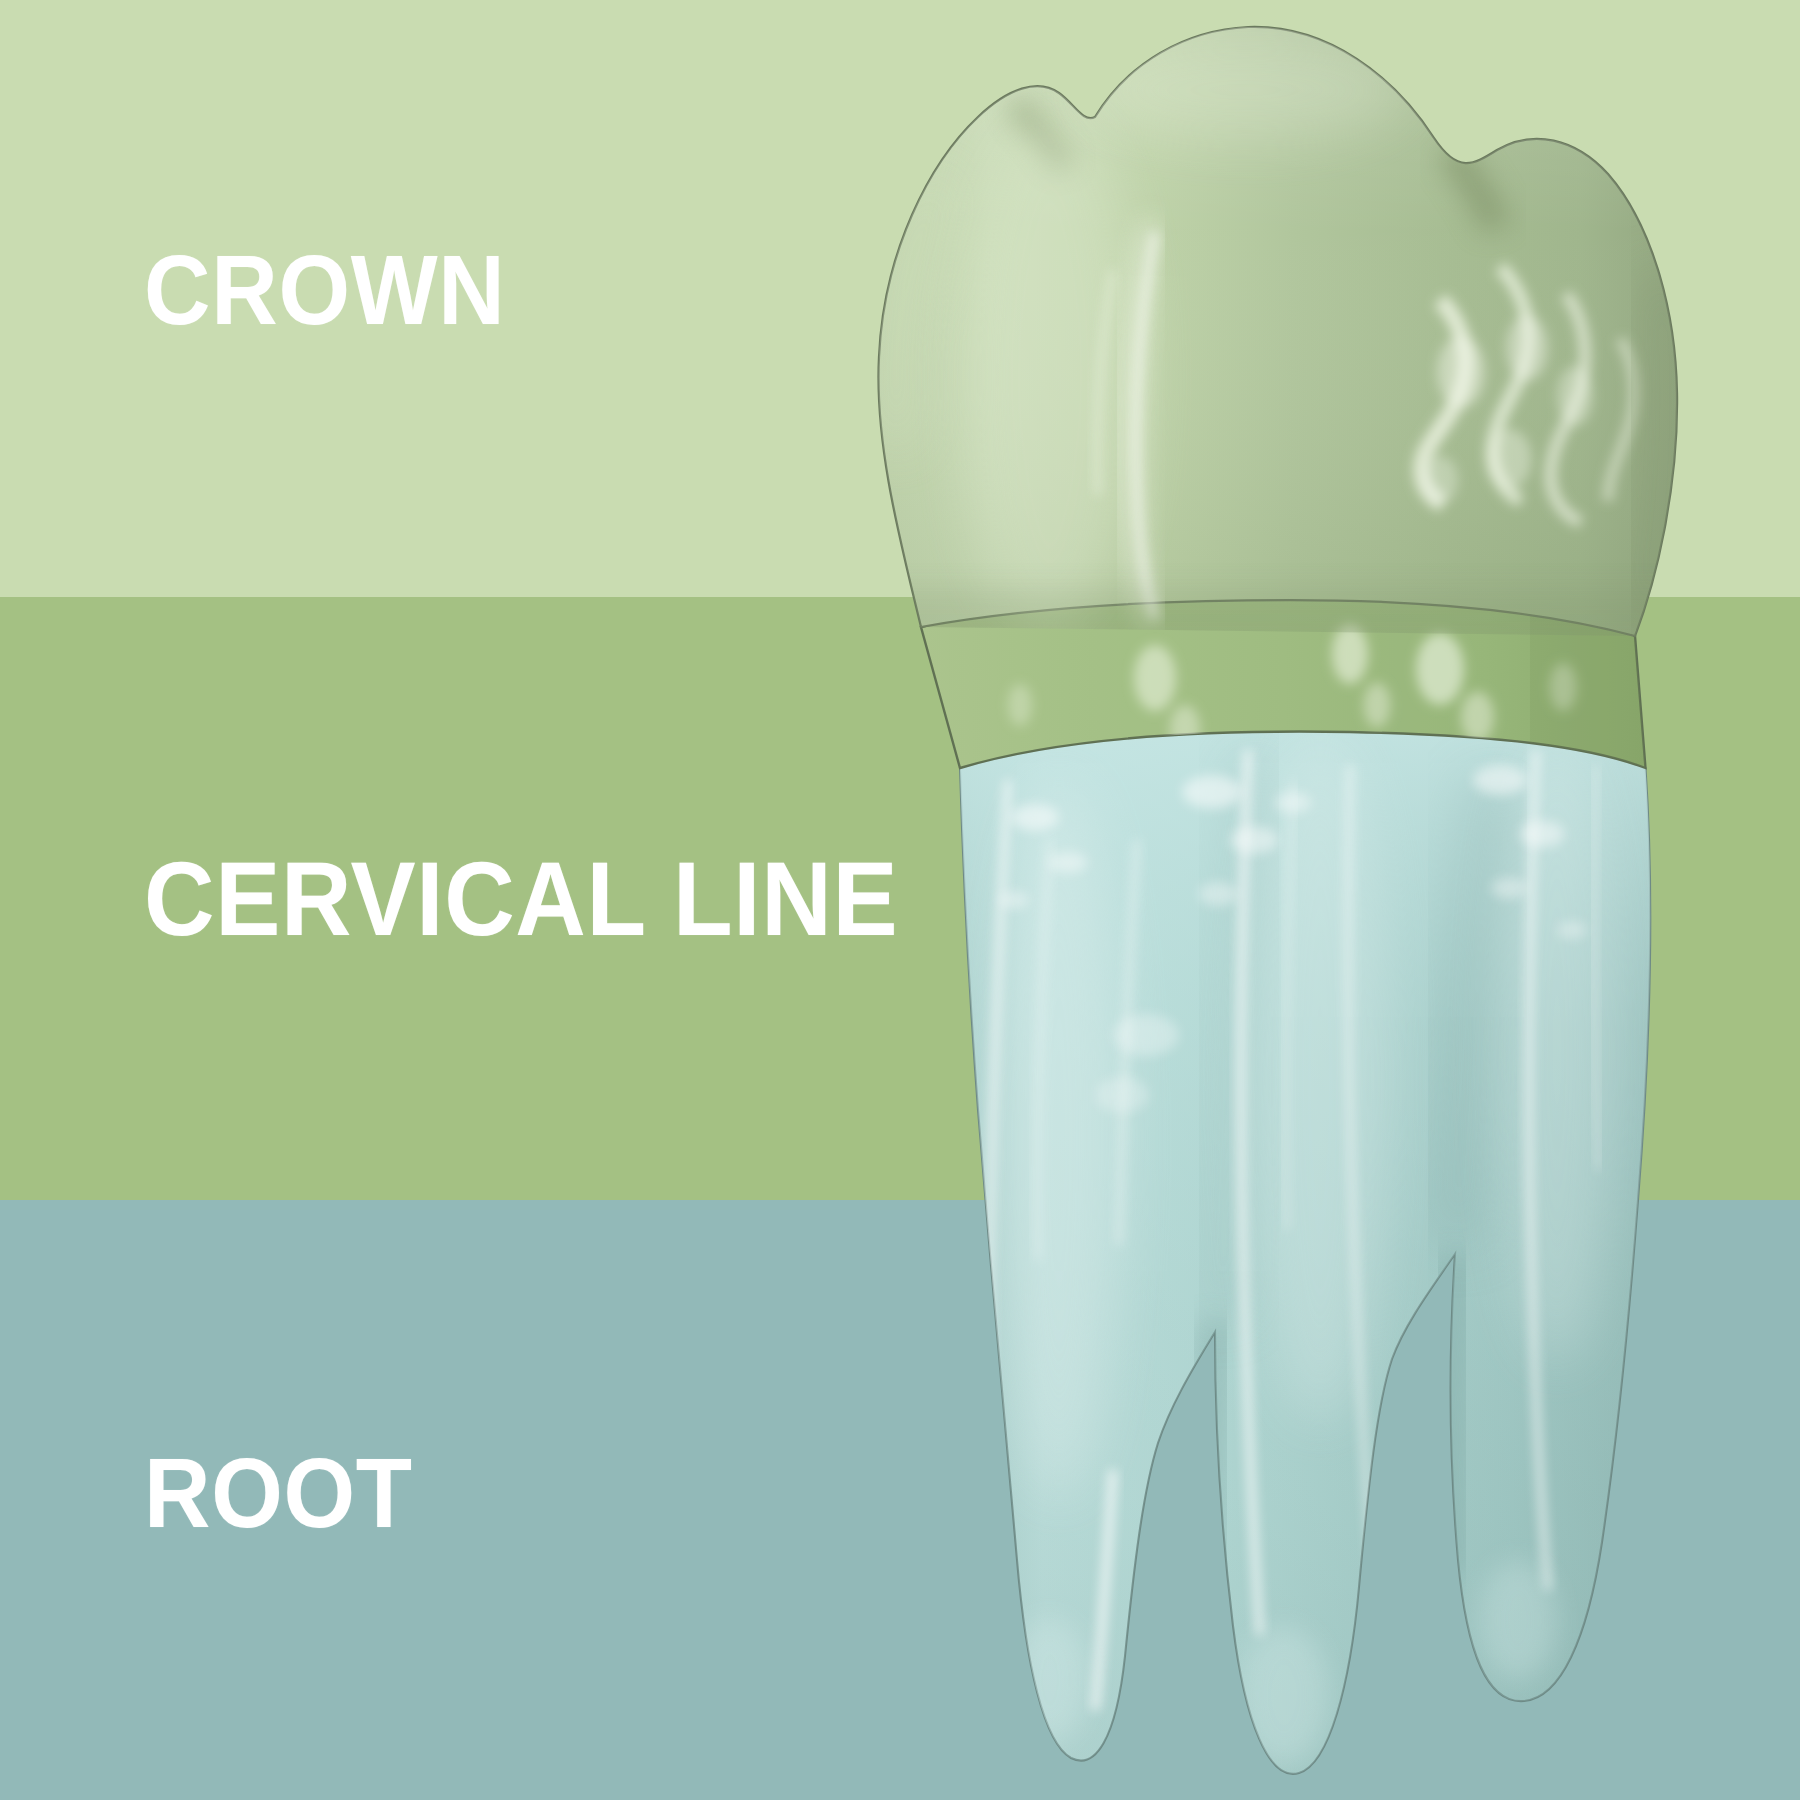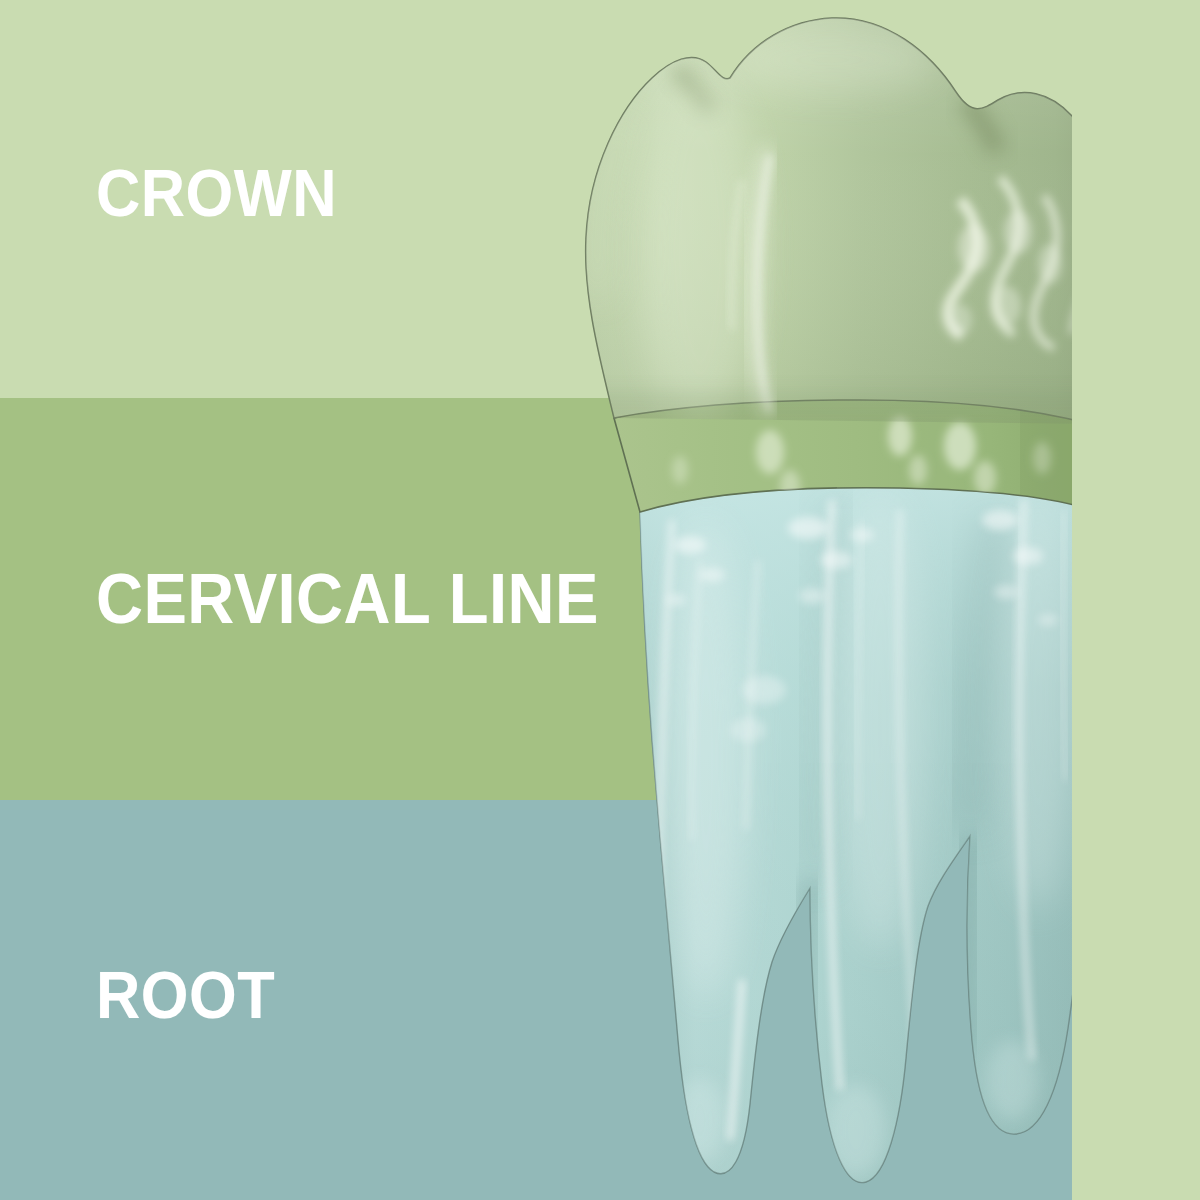--- a/index.html
+++ b/index.html
@@ -4,21 +4,21 @@
 <style>
   * { margin:0; padding:0; box-sizing:border-box; }
   html, body {
     width:1200px; height:1200px;
     overflow:hidden;
     background:#c9dcb1;
     font-family:"Liberation Sans", sans-serif;
   }
   #stage {
     position:relative;
-    width:1072px; height:1200px;
+    width:1200px; height:1200px;
     overflow:hidden;
     text-decoration:underline;
   }
   
   .band {
     position:absolute;
     left:0; width:1200px;
   }
   #band-crown    { top:0px;   height:398px; }
   #band-cervical { top:398px; height:402px; }

